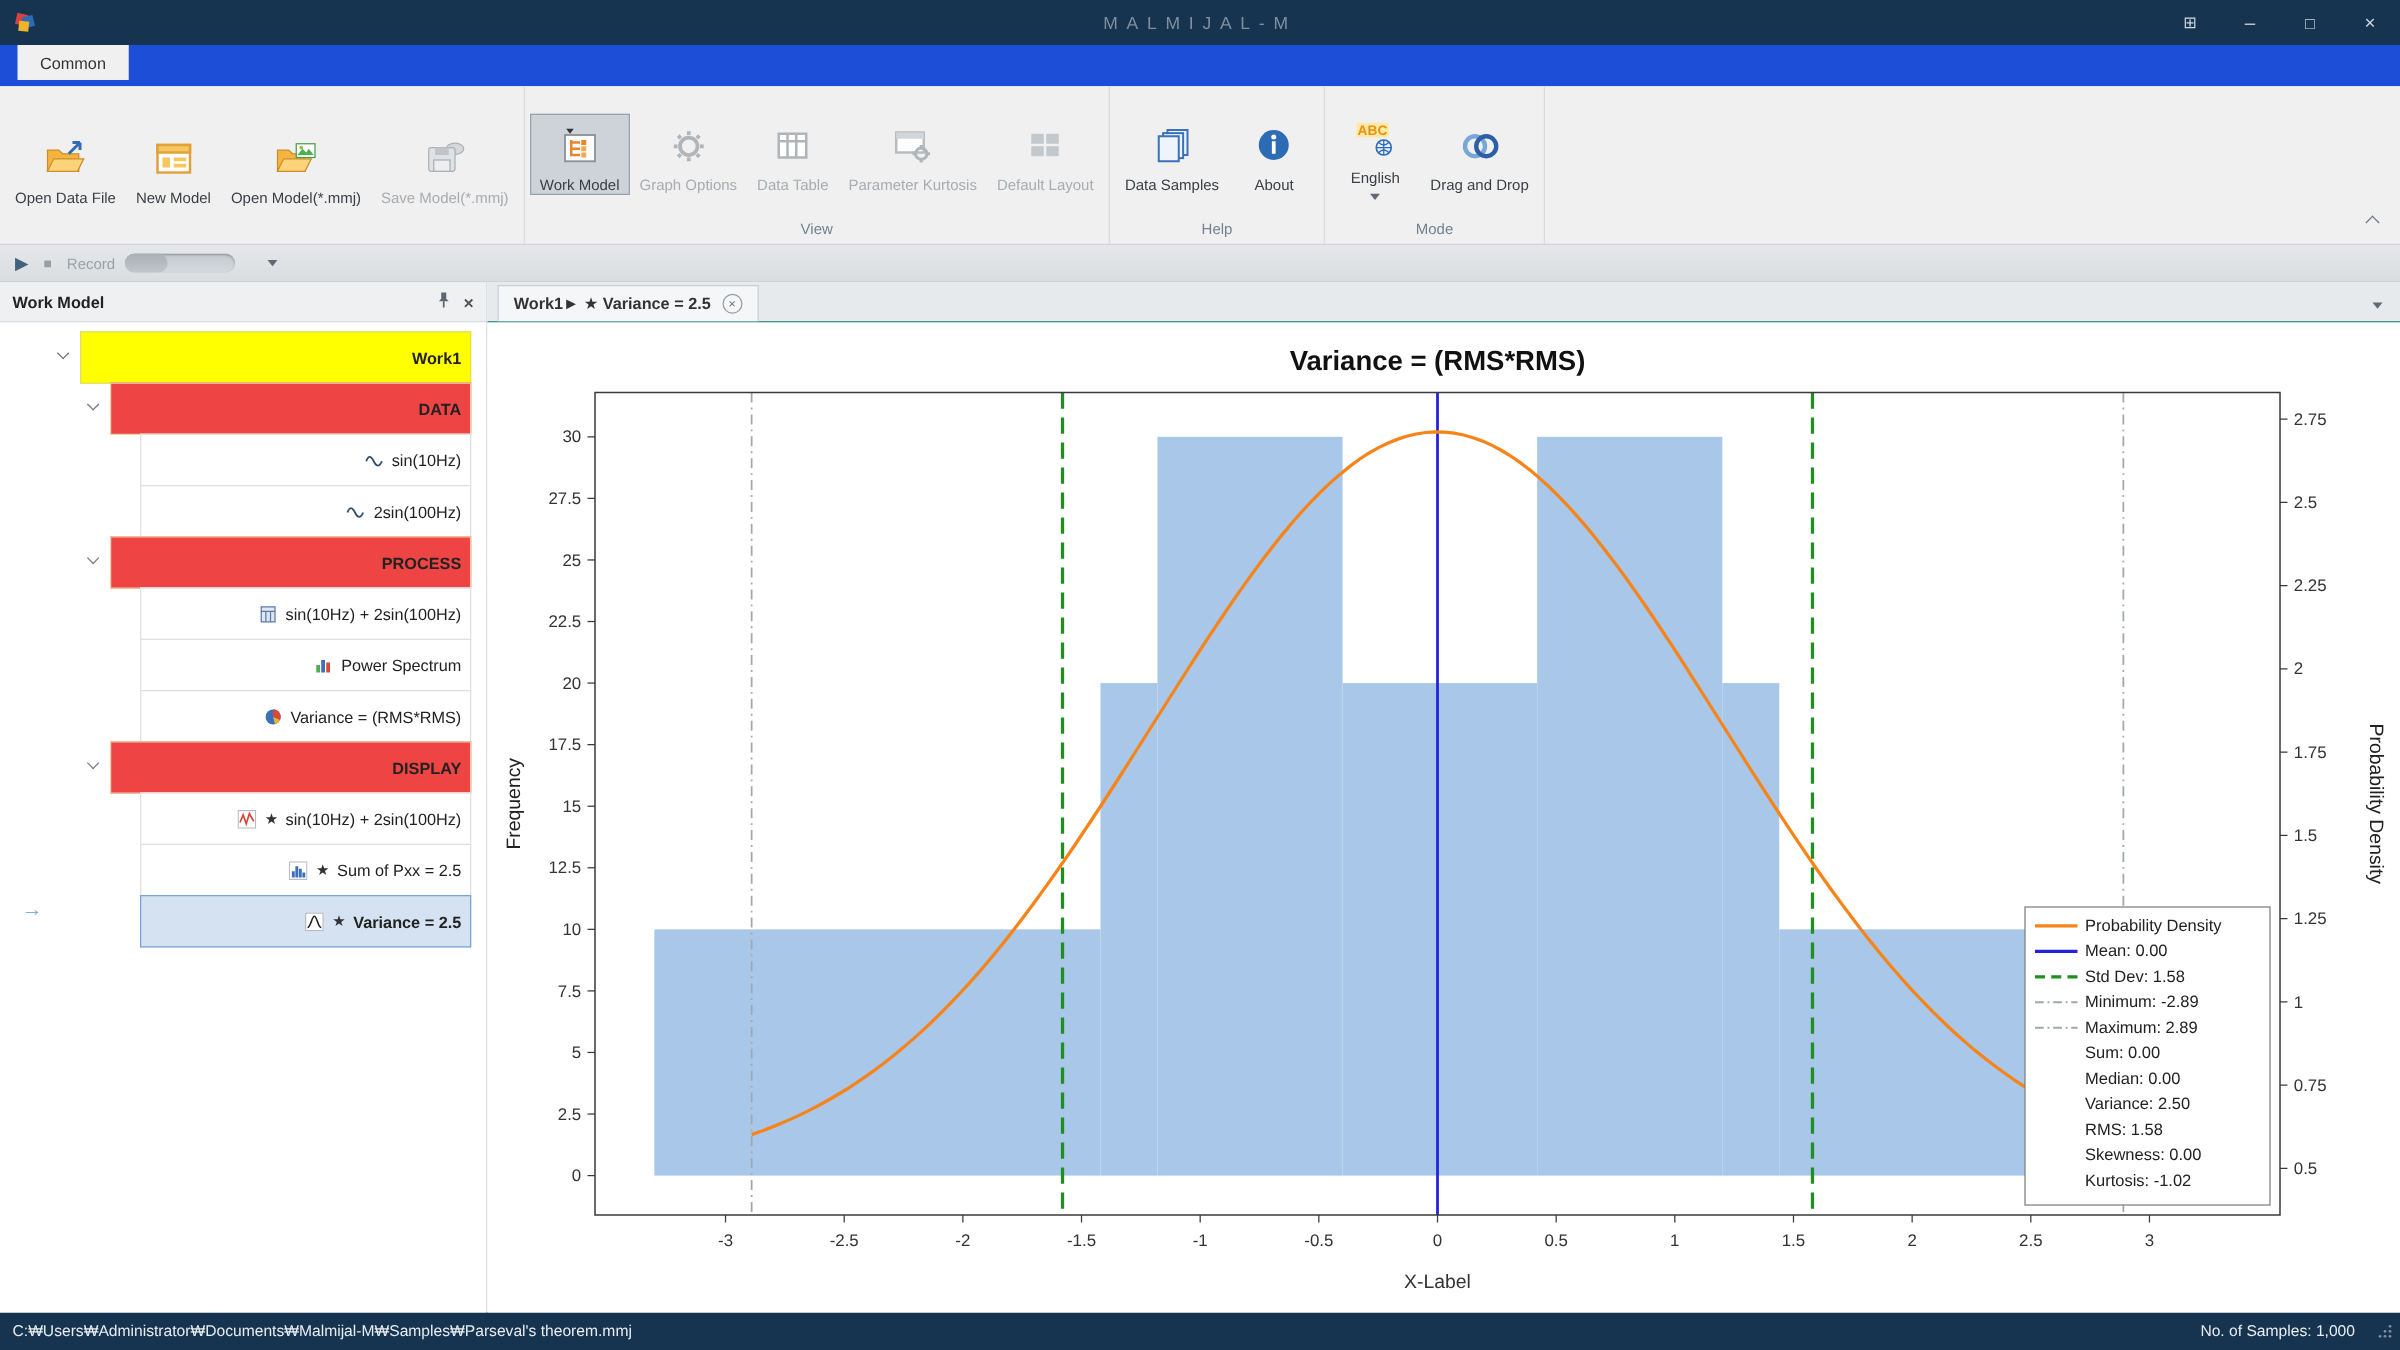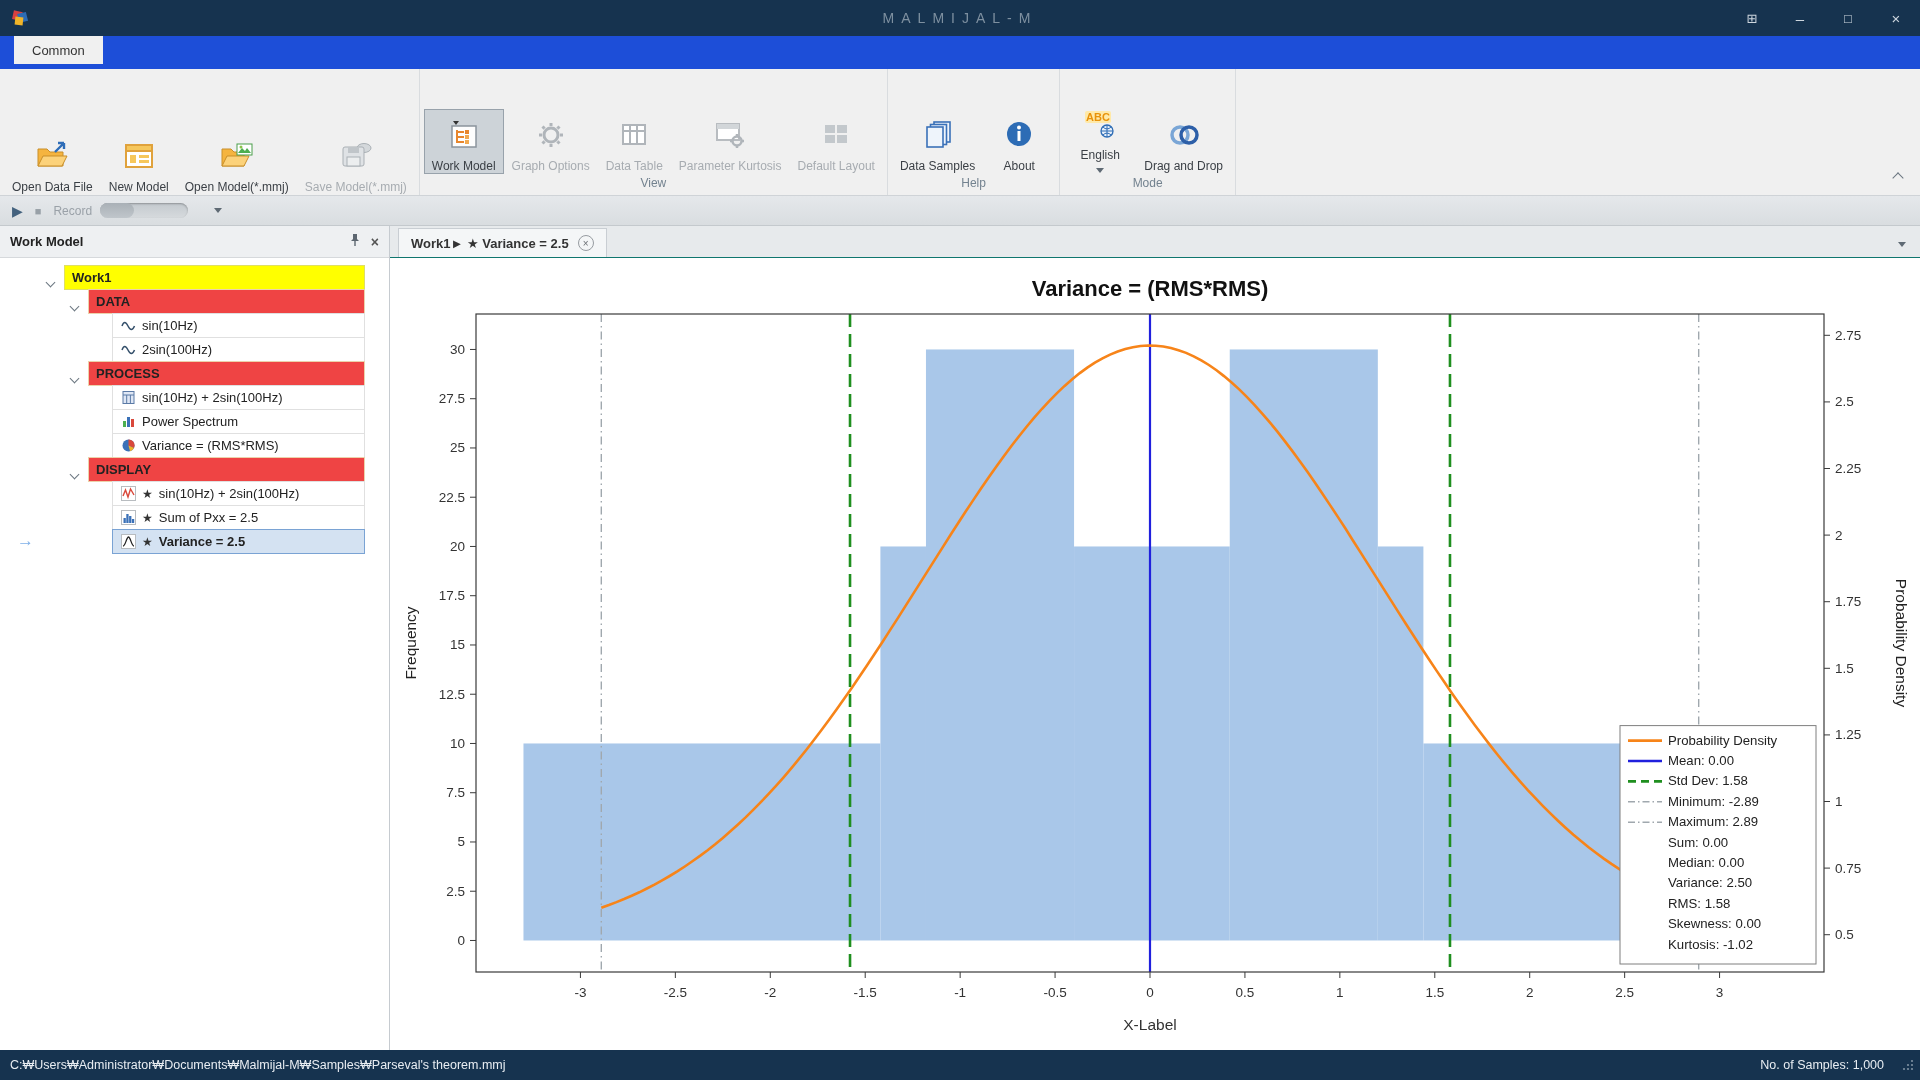--- a/index.html
+++ b/index.html
@@ -15,21 +15,21 @@
   .win-btn{width:48px;height:100%;display:flex;align-items:center;justify-content:center;color:#cdd6de;font-size:15px;cursor:default;}
   .win-btn.small{font-size:13px;}
 
   
   .tabrow{height:33px;background:#1d4ed8;display:flex;align-items:flex-start;flex:0 0 auto;}
   .ribbon-tab{margin-left:14px;background:#f0f0f0;color:#333;font-size:13px;padding:7px 18px 6px;}
 
   
   .ribbon{height:127px;background:#f0f0f0;display:flex;border-bottom:1px solid #cfd3d7;position:relative;flex:0 0 auto;}
   .rgroup{display:flex;flex-direction:column;padding:3px 4px 0;border-right:1px solid #d9dcdf;}
-  .rbtns{display:flex;flex:1;align-items:flex-end;}
+  .rbtns{display:flex;flex:1;align-items:center;}
   .rbtn{min-width:72px;max-width:132px;display:flex;flex-direction:column;align-items:center;padding:7px 7px 0;gap:6px;font-size:12px;color:#3a3f45;text-align:center;border:1px solid transparent;cursor:default;}
   .rbtn .rlabel{line-height:14px;}
   .rbtn .nowrap{white-space:nowrap;}
   .rbtn.selected{background:#cdd3d8;border-color:#98a2ab;}
   .rbtn.disabled .rlabel{color:#a7acb1;}
   .rgroup-label{height:21px;text-align:center;font-size:12px;color:#73828f;line-height:19px;}
   .ricon{height:36px;display:flex;align-items:center;justify-content:center;}
   .ribbon-collapse{position:absolute;right:18px;bottom:10px;}
   .chev-up{width:8px;height:8px;border-left:1.6px solid #6b7680;border-top:1.6px solid #6b7680;transform:rotate(45deg);display:inline-block;}
 
@@ -42,21 +42,21 @@
   .rec-knob{position:absolute;left:0;top:0;width:34px;height:15px;border-radius:8px;background:linear-gradient(#a9b0b6,#c0c6cb);}
   .tri-down{width:0;height:0;border-left:4px solid transparent;border-right:4px solid transparent;border-top:5px solid #5f6a74;display:inline-block;}
 
   
   .main{flex:1;display:flex;min-height:0;}
   .left-panel{width:390px;flex:0 0 390px;background:#fff;border-right:1px solid #c6cbd0;display:flex;flex-direction:column;}
   .panel-header{height:32px;background:#eef0f2;border-bottom:1px solid #d6d9dc;display:flex;align-items:center;padding:0 10px;font-size:13px;font-weight:bold;color:#222;gap:10px;flex:0 0 auto;}
   .panel-header .spacer{flex:1;}
   .panel-x{color:#555;font-size:14px;cursor:default;}
   .tree{flex:1;position:relative;padding-top:7px;background:#fff;overflow:hidden;}
-  .row{position:relative;height:25px;margin:0 24px -1px 64px;border:1px solid #e0e0e0;background:#fff;display:flex;align-items:center;padding:0 7px;font-size:13px;color:#222;gap:6px;}
+  .row{position:relative;height:42px;margin:0 12px -1px 64px;border:1px solid #e0e0e0;background:#fff;display:flex;align-items:center;padding:0 7px;font-size:13px;color:#222;gap:6px;justify-content:flex-end;}
   .row.ml2{margin-left:88px;}
   .row.ml3{margin-left:112px;}
   .row.root{background:#ffff00;font-weight:bold;border-color:#dede66;}
   .row.section{background:#ef4444;font-weight:bold;border-color:#ecd2ab;}
   .row.sel{background:#d4e2f2;border-color:#7aa3d4;font-weight:bold;}
   .tree-caret{position:absolute;left:-18px;top:8px;}
   .chev{width:7px;height:7px;border-right:1.5px solid #6b7680;border-bottom:1.5px solid #6b7680;display:inline-block;transform:rotate(45deg);}
   .ticon{width:16px;height:15px;display:inline-flex;align-items:center;justify-content:center;flex:0 0 16px;}
   .star{color:#333;font-size:12px;}
   .sel-arrow{position:absolute;left:-96px;top:1px;font-size:17px;font-weight:bold;color:#7fb0e8;}

